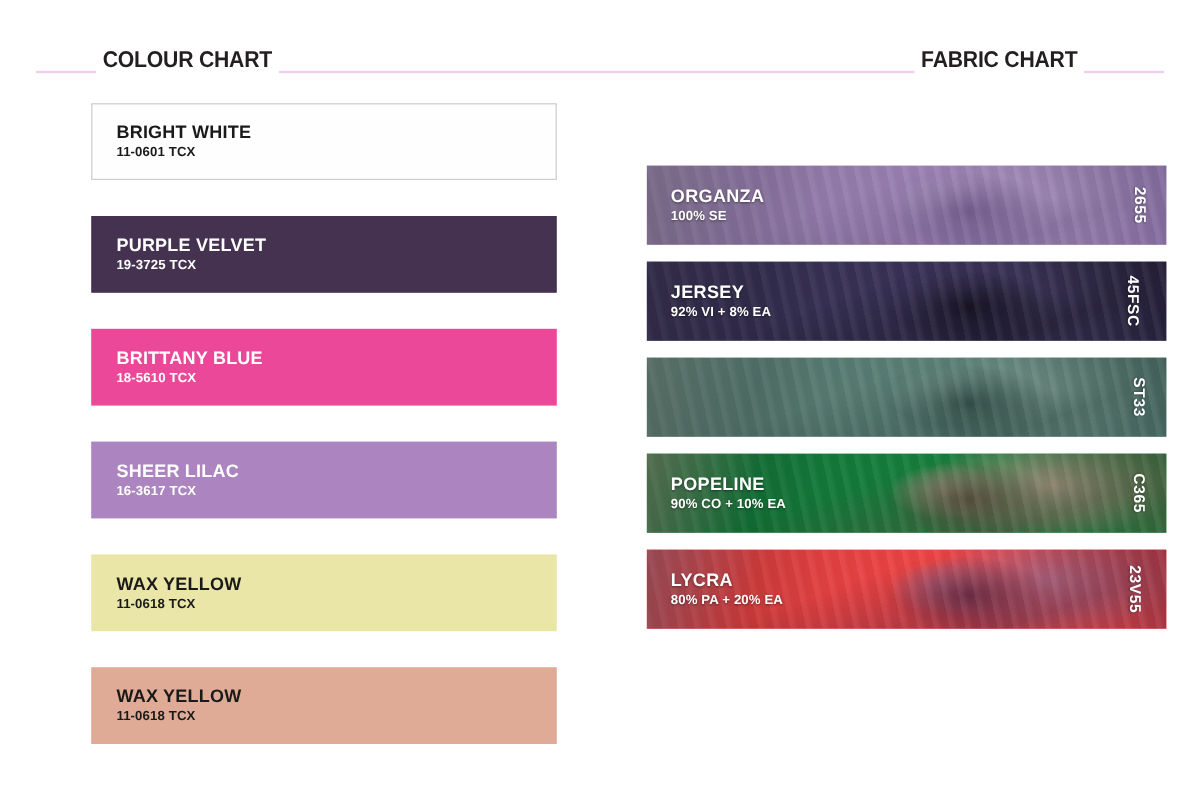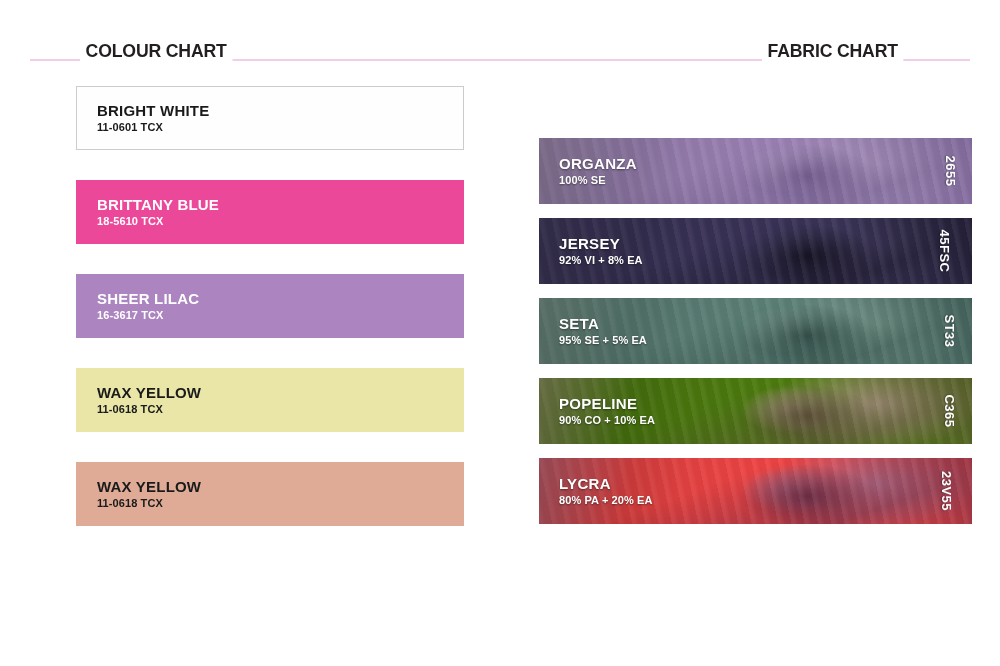--- a/index.html
+++ b/index.html
@@ -142,20 +142,26 @@
 
 <div class="section-title title-fabric">FABRIC CHART</div>
 
 <div class="colour-chart">
     <div class="colour-swatch" style="background: rgb(254, 254, 254); border: 1px solid rgb(204, 204, 204);">
       <div class="sw-text" style="color: rgb(26, 26, 26);">
         <div class="sw-name">BRIGHT WHITE</div>
         <div class="sw-code">11-0601 TCX</div>
       </div>
     </div>
+    <div class="colour-swatch" style="background: rgb(69, 49, 80); border: 1px solid transparent;">
+      <div class="sw-text" style="color: rgb(255, 255, 255);">
+        <div class="sw-name">PURPLE VELVET</div>
+        <div class="sw-code">19-3725 TCX</div>
+      </div>
+    </div>
     <div class="colour-swatch" style="background: #ec4899; border: 1px solid transparent;">
       <div class="sw-text" style="color: rgb(255, 255, 255);">
         <div class="sw-name">BRITTANY BLUE</div>
         <div class="sw-code">18-5610 TCX</div>
       </div>
     </div>
     <div class="colour-swatch" style="background: rgb(171, 132, 192); border: 1px solid transparent;">
       <div class="sw-text" style="color: rgb(255, 255, 255);">
         <div class="sw-name">SHEER LILAC</div>
         <div class="sw-code">16-3617 TCX</div>
@@ -202,27 +208,23 @@
       </div>
       <div class="fb-code">45FSC</div>
     </div>
     <div class="fabric-swatch" style="background: rgb(92, 129, 119);">
       <div class="fabric-tex">
         <div class="layer" style="background: radial-gradient(110px 52px at 62% 58%, rgb(47, 74, 68) 0%, transparent 62%), radial-gradient(70px 34px at 58% 48%, rgb(154, 185, 173) 0%, transparent 70%), radial-gradient(160px 70px at 78% 40%, rgb(154, 185, 173) 0%, transparent 65%); opacity: 0.85;"></div>
         <div class="layer" style="background: linear-gradient(105deg, rgb(154, 185, 173) 0%, transparent 22%), linear-gradient(255deg, rgb(47, 74, 68) 0%, transparent 30%), linear-gradient(160deg, transparent 40%, rgb(47, 74, 68) 78%, transparent 95%); opacity: 0.55;"></div>
         <div class="layer" style="background: repeating-linear-gradient(78deg, rgba(255, 255, 255, 0.1) 0px, rgba(255, 255, 255, 0.1) 3px, rgba(0, 0, 0, 0.07) 7px, rgba(0, 0, 0, 0.07) 13px); opacity: 0.5;"></div>
         <div class="layer" style="background: linear-gradient(90deg, rgba(0, 0, 0, 0.3) 0%, rgba(0, 0, 0, 0.05) 34%, transparent 55%);"></div>
       </div>
-      <div class="fb-text">
-        <div class="fb-name">SETA</div>
-        <div class="fb-comp">95% SE + 5% EA</div>
-      </div>
       <div class="fb-code">ST33</div>
     </div>
-    <div class="fabric-swatch" style="background: #4d7c0f;">
+    <div class="fabric-swatch" style="background: #15803d;">
       <div class="fabric-tex">
         <div class="layer" style="background: radial-gradient(110px 52px at 62% 58%, rgb(94, 74, 61) 0%, transparent 62%), radial-gradient(70px 34px at 58% 48%, rgb(205, 182, 163) 0%, transparent 70%), radial-gradient(160px 70px at 78% 40%, rgb(205, 182, 163) 0%, transparent 65%); opacity: 0.85;"></div>
         <div class="layer" style="background: linear-gradient(105deg, rgb(205, 182, 163) 0%, transparent 22%), linear-gradient(255deg, rgb(94, 74, 61) 0%, transparent 30%), linear-gradient(160deg, transparent 40%, rgb(94, 74, 61) 78%, transparent 95%); opacity: 0.55;"></div>
         <div class="layer" style="background: repeating-linear-gradient(78deg, rgba(255, 255, 255, 0.1) 0px, rgba(255, 255, 255, 0.1) 3px, rgba(0, 0, 0, 0.07) 7px, rgba(0, 0, 0, 0.07) 13px); opacity: 0.5;"></div>
         <div class="layer" style="background: linear-gradient(90deg, rgba(0, 0, 0, 0.3) 0%, rgba(0, 0, 0, 0.05) 34%, transparent 55%);"></div>
       </div>
       <div class="fb-text">
         <div class="fb-name">POPELINE</div>
         <div class="fb-comp">90% CO + 10% EA</div>
       </div>

